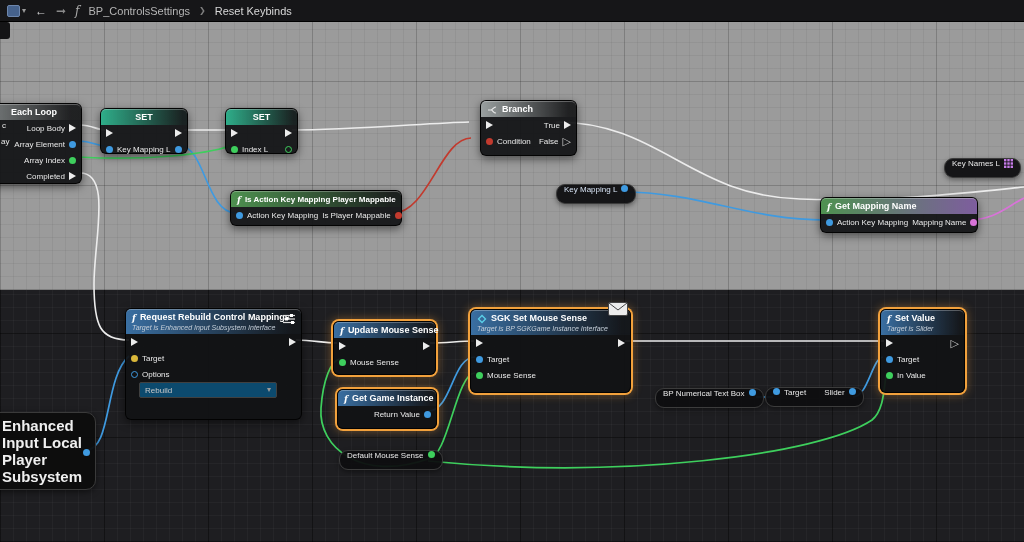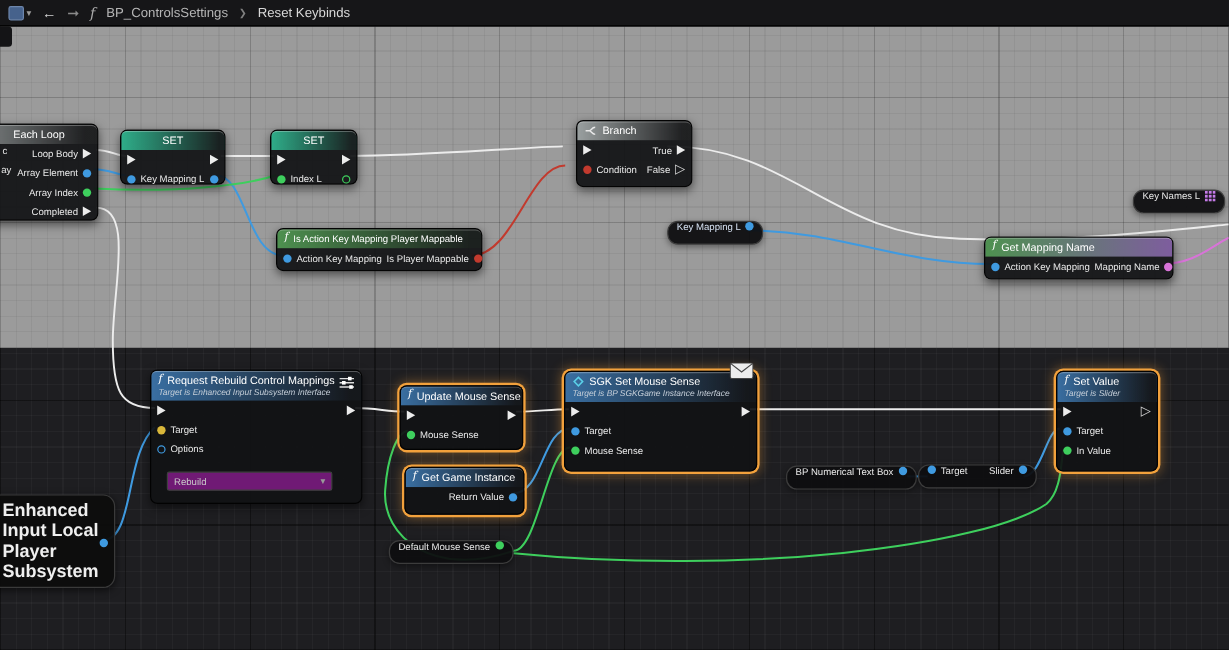--- a/index.html
+++ b/index.html
@@ -35,21 +35,21 @@
       repeating-linear-gradient(90deg,rgba(255,255,255,.03) 0 1px,transparent 1px 13px),
       repeating-linear-gradient(0deg,rgba(255,255,255,.03) 0 1px,transparent 1px 13px);}
   .frag{position:absolute;left:0;top:22px;width:10px;height:17px;background:#141416;z-index:3;border-radius:0 3px 3px 0}
 
   #wires{position:absolute;left:0;top:0;width:1024px;height:542px;z-index:2;pointer-events:none}
 
   
   .node{position:absolute;z-index:3;background:rgba(17,18,20,.93);border:1px solid rgba(0,0,0,.85);
         border-radius:6px;box-shadow:0 3px 8px rgba(0,0,0,.5);box-sizing:border-box}
   .hdr{border-radius:5px 5px 0 0;padding:2px 6px;color:#fff;border-top:1px solid rgba(255,255,255,.28);position:relative}
-  .hdr .t{display:flex;align-items:flex-start;gap:4px;font-size:9px;font-weight:400;line-height:11px;white-space:nowrap}
+  .hdr .t{display:flex;align-items:flex-end;gap:4px;font-size:9px;font-weight:700;line-height:11px;white-space:nowrap}
   .hdr .t.small{font-size:8px}
   .hdr .sub{font-size:7px;font-style:italic;color:#c5ced8;line-height:9px;font-weight:400;white-space:nowrap}
   .h-fn{background:linear-gradient(to right,#3a6fa2 0%,rgba(35,45,58,.2) 95%)}
   .h-set{background:linear-gradient(to right,#2fae8a 0%,rgba(25,60,50,.2) 95%)}
   .h-gray{background:linear-gradient(to right,#9aa0a0 0%,rgba(50,50,50,.25) 92%)}
   .h-pure{background:linear-gradient(to right,#4e9150 0%,rgba(35,55,35,.2) 95%)}
   .h-purefade{background:linear-gradient(to right,#4e9150 0%,#7e5d9e 100%)}
   .sel{box-shadow:0 0 0 2px #f2a13c,0 0 10px 2px rgba(242,161,60,.4)}
 
   .r{display:flex;align-items:center;height:16px;padding:0 5px;font-size:8px;color:#e9e9e9;gap:4px}
@@ -59,21 +59,21 @@
   .lbl{white-space:nowrap}
   .p{width:7px;height:7px;border-radius:50%;background:currentColor;flex:none;cursor:crosshair}
   .p.o{background:transparent;border:1.6px solid currentColor;width:5px;height:5px}
   .c-blue{color:#3f9ae0}.c-green{color:#3ecf5d}.c-red{color:#c23a2e}.c-gold{color:#d9b73a}.c-purple{color:#d873d8}
   .x{width:0;height:0;border-top:4.5px solid transparent;border-bottom:4.5px solid transparent;
      border-left:7.5px solid #ececec;flex:none;cursor:crosshair}
   .xh{font-size:11px;color:#cfcfcf;line-height:1;cursor:crosshair}
   .clip{position:absolute;z-index:5;font-size:8px;color:#e9e9e9}
 
   .dd{display:flex;align-items:center;justify-content:space-between;height:14px;width:126px;
-      margin:11px 8px 6px 13px;background:#701a75;border:1px solid #404040;border-radius:2px;
+      margin:0 8px 6px 13px;background:#0c4a6e;border:1px solid #404040;border-radius:2px;
       padding:0 5px;font-size:8px;color:#c9c9c9;cursor:pointer}
 
   .pill{position:absolute;z-index:3;display:flex;align-items:flex-start;gap:4px;height:18px;padding:0 7px;
         background:rgba(14,14,16,.95);border:1px solid #3c3c3c;border-radius:9px;font-size:8px;
         color:#e8e8e8;box-shadow:0 2px 5px rgba(0,0,0,.4);white-space:nowrap}
   .pill .sp{width:10px}
   .bigpill{position:absolute;left:-16px;top:412px;width:110px;height:76px;background:rgba(12,12,13,.96);
            border:1px solid #3a3a3a;border-radius:10px;z-index:3;box-shadow:0 2px 6px rgba(0,0,0,.5)}
   .bigpill .txt{padding:4px 2px 0 17px;font-size:15px;font-weight:700;line-height:17px;color:#efefef}
   .bigpill .p{position:absolute;right:5px;top:36px}
@@ -403,21 +403,21 @@
   <div class="r">
     <span class="p c-blue"></span>
     <span class="lbl">Target</span>
   </div>
   <div class="r">
     <span class="p c-green"></span>
     <span class="lbl">In Value</span>
   </div>
 </div>
 
-<div class="pill sel" style="left:324px;top:450px">
+<div class="pill sel" style="left:339px;top:450px">
   <span class="lbl">Default Mouse Sense</span>
   <span class="p c-green"></span>
 </div>
 
 <div class="pill sel" style="left:655px;top:388px">
   <span class="lbl">BP Numerical Text Box</span>
   <span class="p c-blue"></span>
 </div>
 
 <div class="pill sel" style="left:765px;top:387px">

